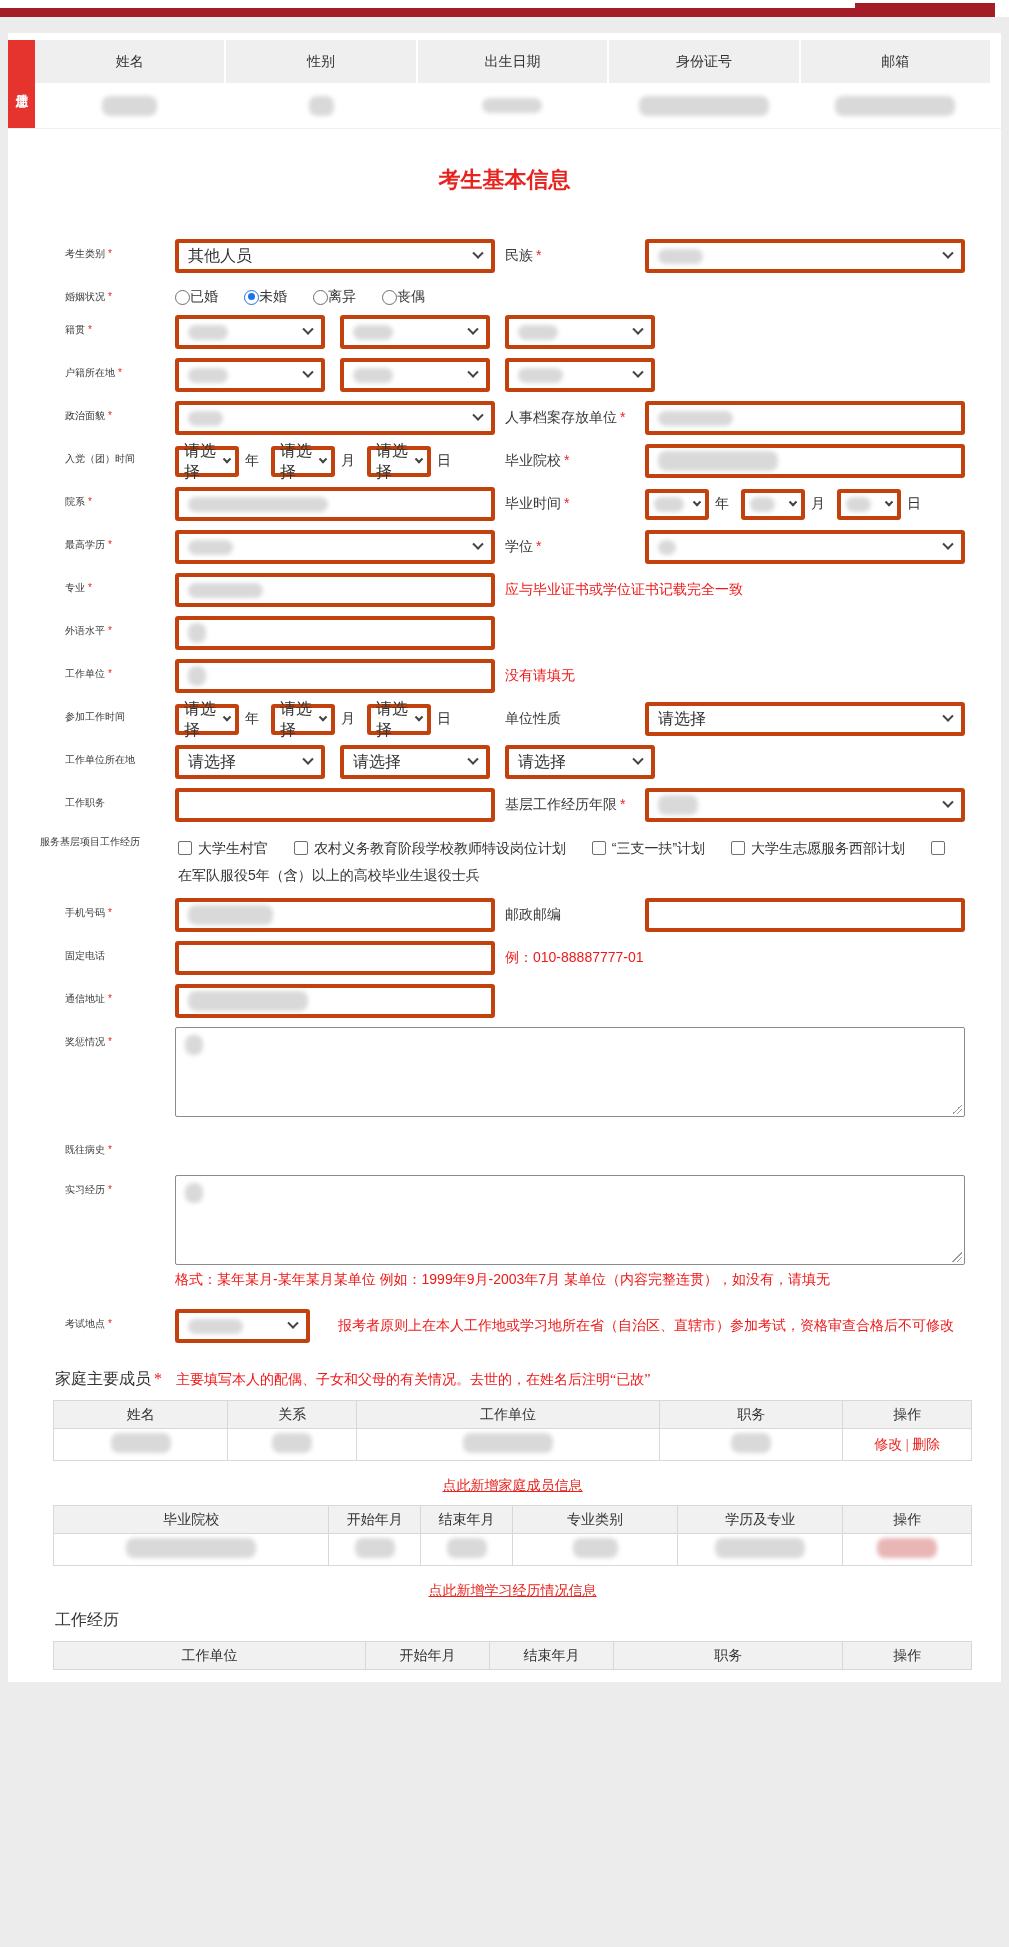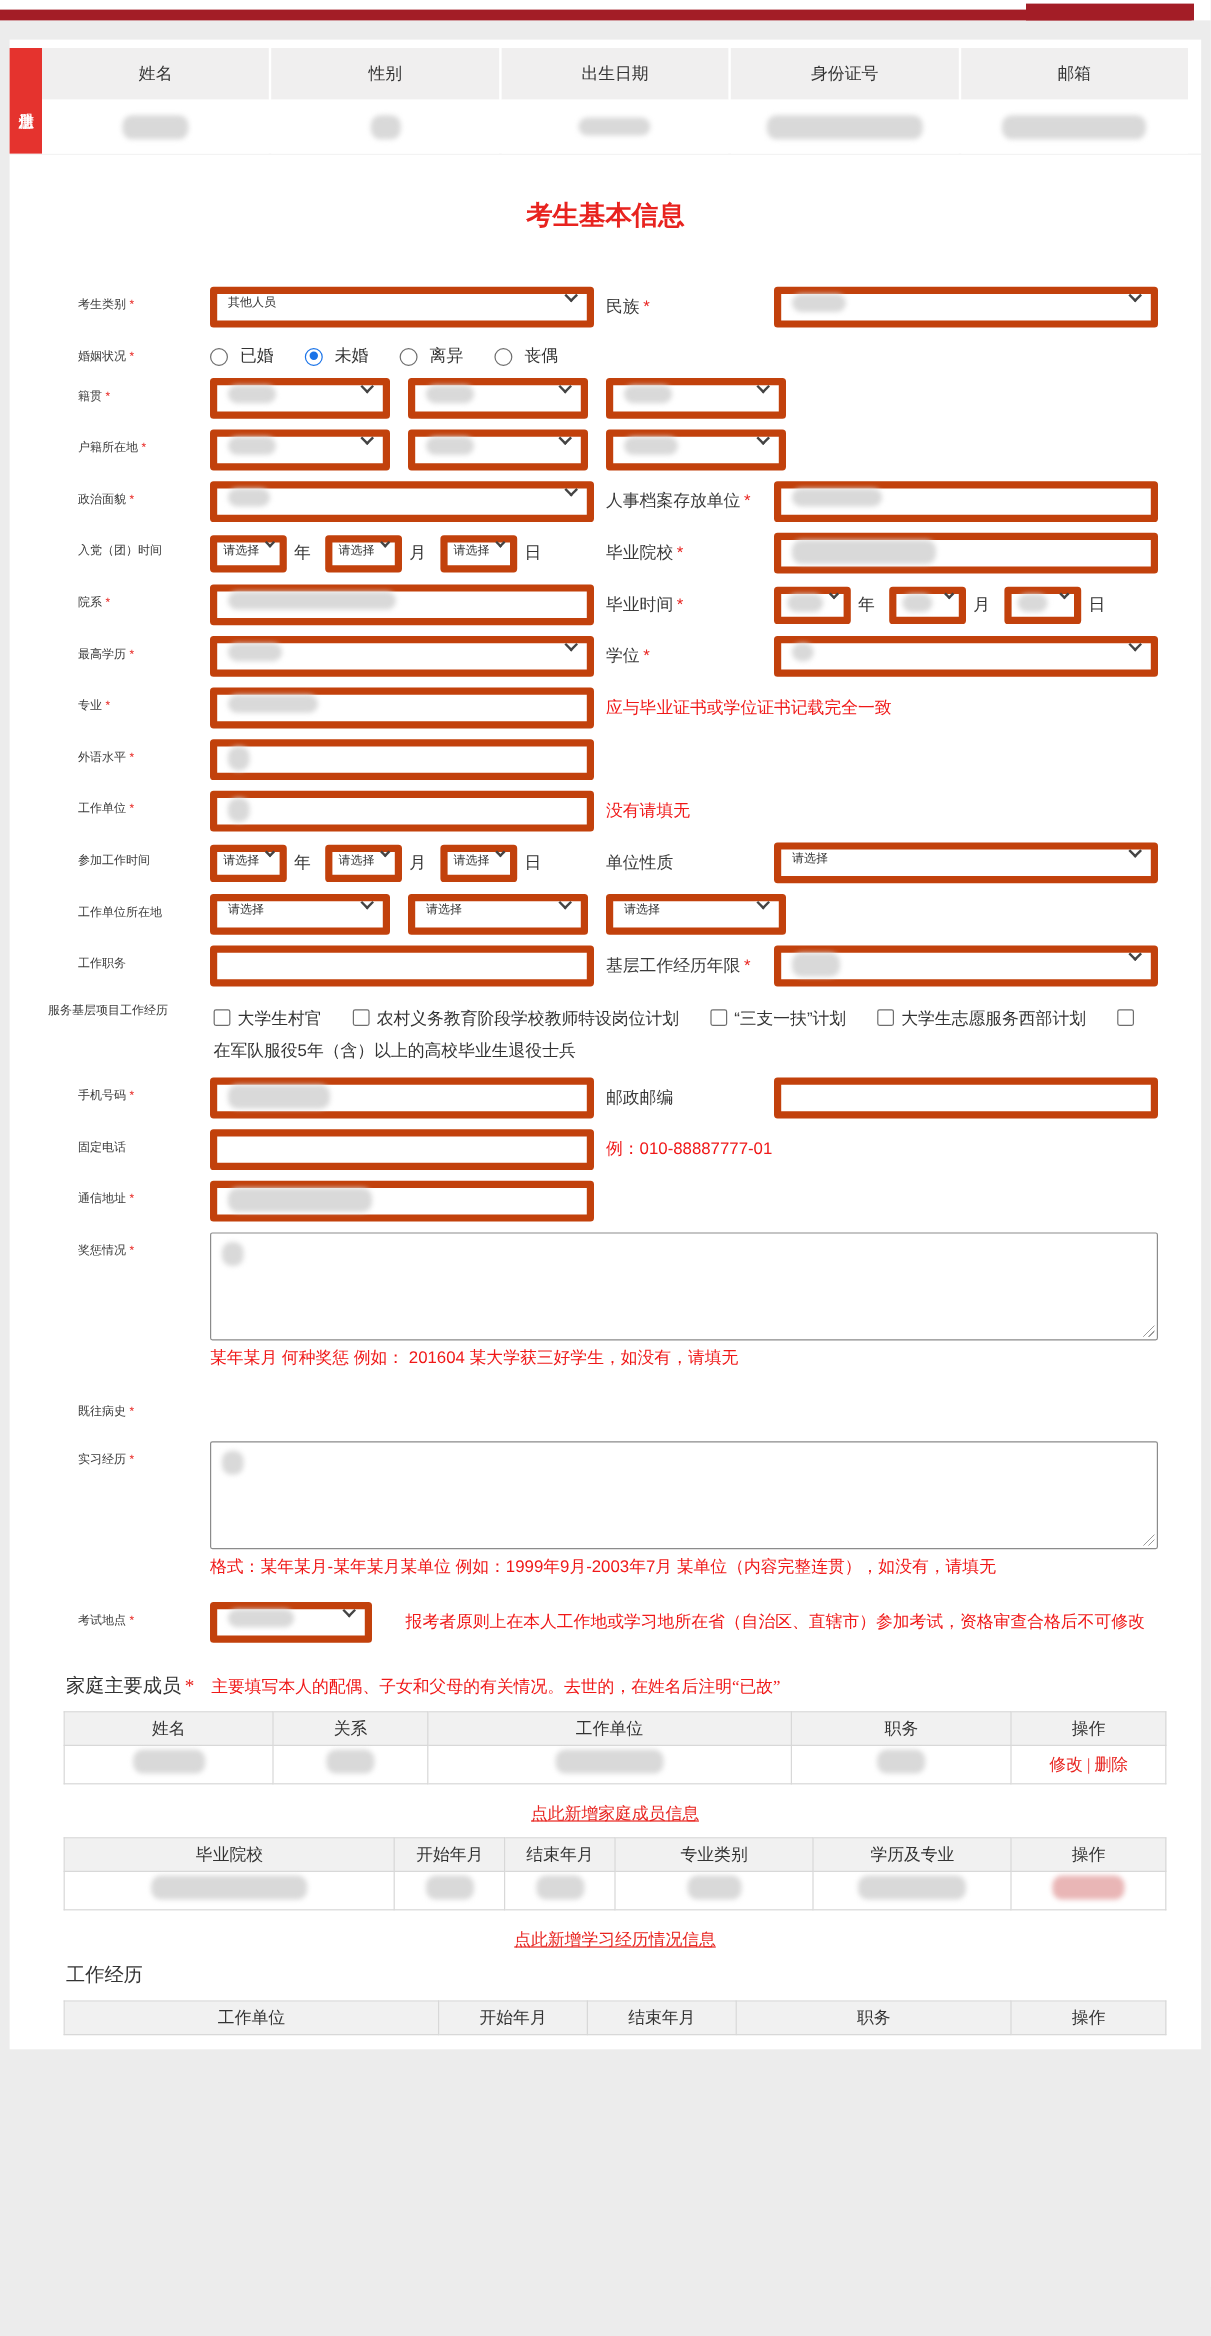--- a/index.html
+++ b/index.html
@@ -48,38 +48,38 @@
   .flabel { width: 110px; flex-shrink: 0; padding-top: 8px; font-size: 10px; color: #3a3a3a; }
   .flabel.wide { width: 138px; margin-left: -25px; padding-top: 4px; }
   .req { color: #e8231f; margin-left: 3px; }
   .fctrl { width: 330px; flex-shrink: 0; }
   .flabel2 { width: 140px; flex-shrink: 0; padding-top: 8px; font-size: 14px; color: #3a3a3a; }
   .fctrl2 { width: 322px; flex-shrink: 0; }
   .hint { color: #f01818; font-size: 14px; padding-top: 8px; }
   .hint.below { padding: 6px 0 2px 0; }
   
   .sel, .inp {
-    border: 6px solid #c2410c; border-radius: 3px; background: #fff;
-    height: 34px; display: flex; padding: 0 9px; font-size: 10px; color: #333;
+    border: 4px solid #c2410c; border-radius: 3px; background: #fff;
+    height: 34px; display: flex; align-items: center; padding: 0 9px; font-size: 16px; color: #333;
   }
   .sel { justify-content: space-between; cursor: pointer; }
   .sel .chev {
     width: 8px; height: 8px; border-right: 2px solid #444; border-bottom: 2px solid #444;
     transform: rotate(45deg) translate(-2px,-2px); flex-shrink: 0; margin-left: 6px;
   }
   .sel.full, .inp.full { width: 320px; }
   .sel.w150 { width: 150px; margin-right: 15px; }
   .sel.w135 { width: 135px; }
   .sel.sm { width: 64px; height: 31px; padding: 0 5px; margin-top: 2px; }
   .sel.sm .chev { width: 6px; height: 6px; }
   .unit { padding: 8px 12px 0 6px; }
   .dategrp { display: flex; align-items: flex-start; }
   
   .radio-row { display: flex; align-items: center; gap: 26px; padding-top: 6px; }
-  .radio { display: flex; align-items: center; gap: 10px; cursor: pointer; }
+  .radio { display: flex; align-items: center; gap: 0; cursor: pointer; }
   .rdot { width: 15px; height: 15px; border: 1.5px solid #6e6e6e; border-radius: 50%; position: relative; background:#fff; }
   .radio.checked .rdot { border-color: #1a73e8; }
   .radio.checked .rdot::after {
     content: ""; position: absolute; left: 2.5px; top: 2.5px; width: 7px; height: 7px;
     border-radius: 50%; background: #1a73e8;
   }
   .check-wrap { width: 800px; line-height: 27px; padding-top: 4px; font-size: 14px; }
   .cbox {
     display: inline-block; width: 14px; height: 14px; border: 1.5px solid #6e6e6e; border-radius: 2px;
     background: #fff; vertical-align: -2px; margin-right: 6px; cursor: pointer;
@@ -441,21 +441,20 @@
         <div class="inp full">
             <span class="blob w120 tall"></span>
           </div>
       </div>
     </div>
 
     <div class="frow" style="margin-bottom:4px;">
       <div class="flabel"><span>奖惩情况</span><span class="req">*</span></div>
       <div>
         <div class="textarea"><span class="blob w18 tall"></span></div>
-        <div class="hint below">某年某月 何种奖惩 例如： 201604 某大学获三好学生，如没有，请填无</div>
       </div>
     </div>
 
     <div class="frow" style="margin-top:18px; margin-bottom:4px;">
       <div class="flabel"><span>既往病史</span><span class="req">*</span></div>
     </div>
 
     <div class="frow" style="margin-top:18px; margin-bottom:4px;">
       <div class="flabel"><span>实习经历</span><span class="req">*</span></div>
       <div>

